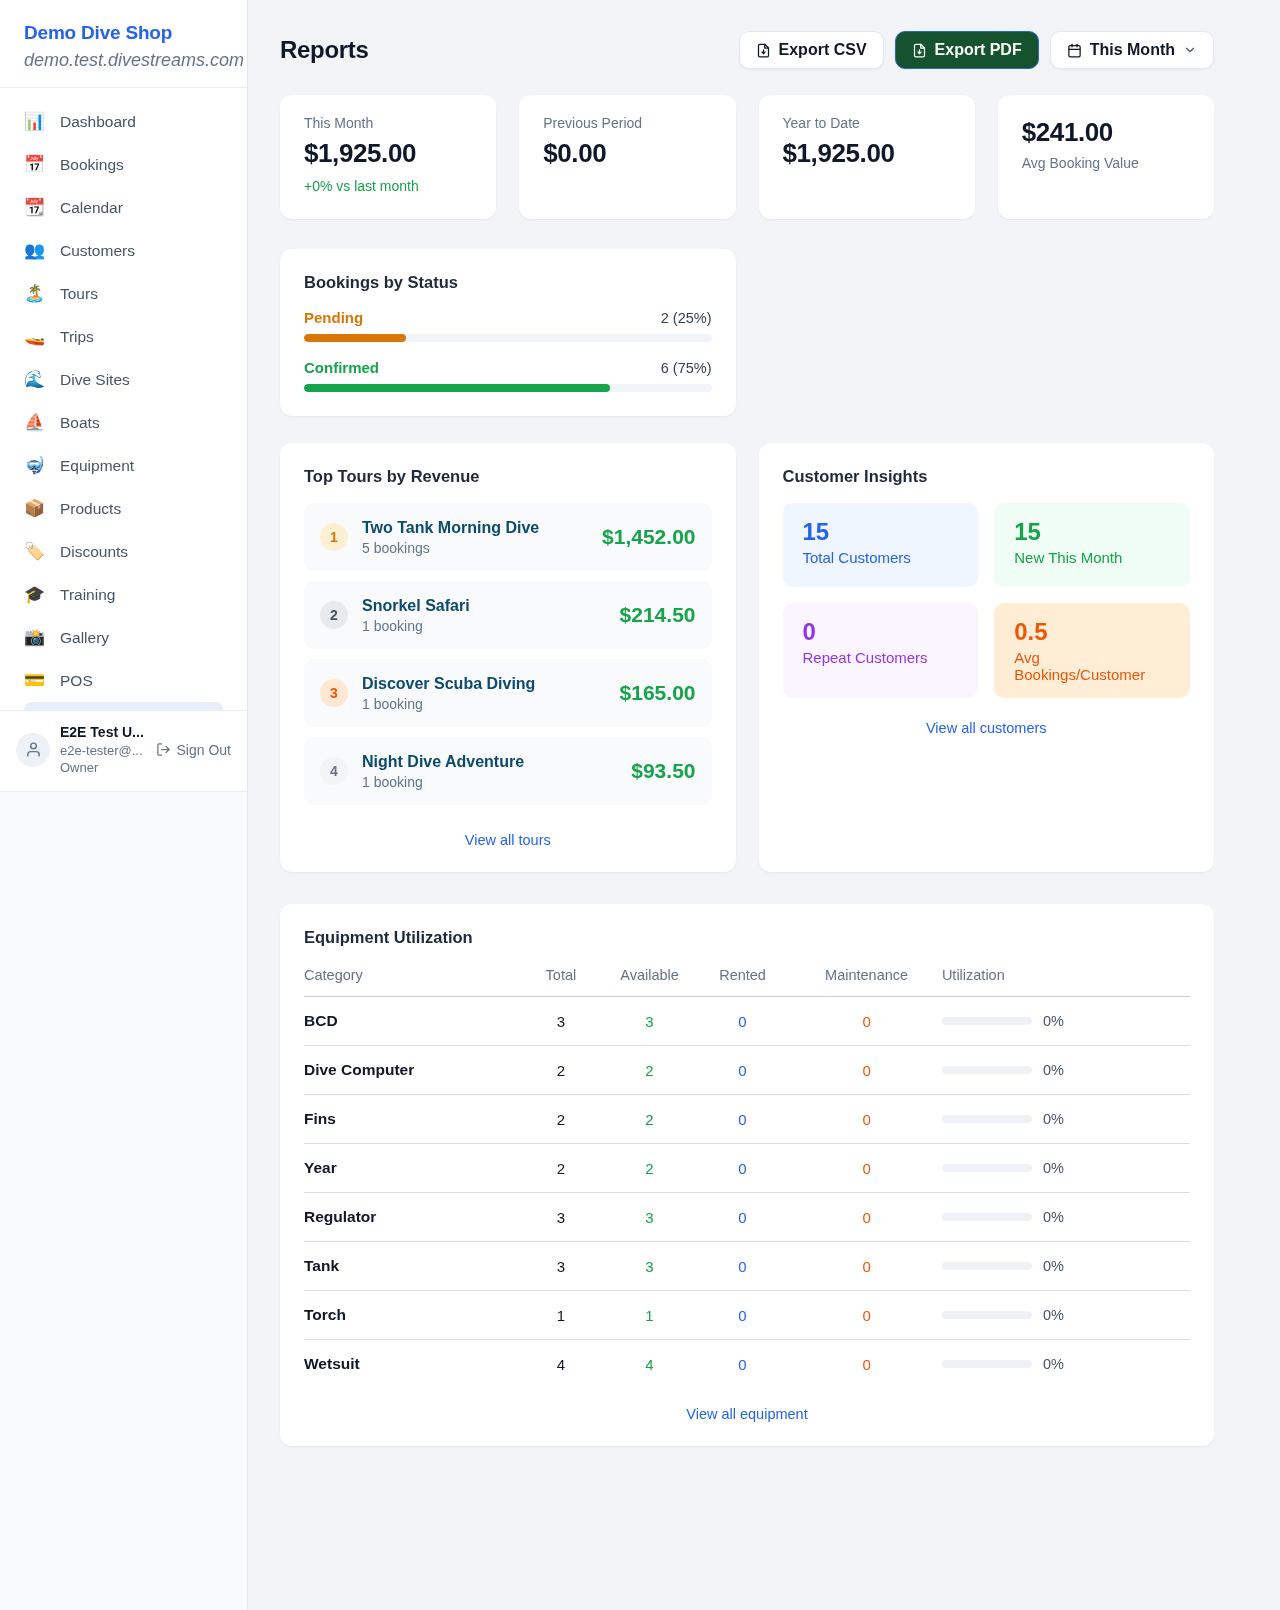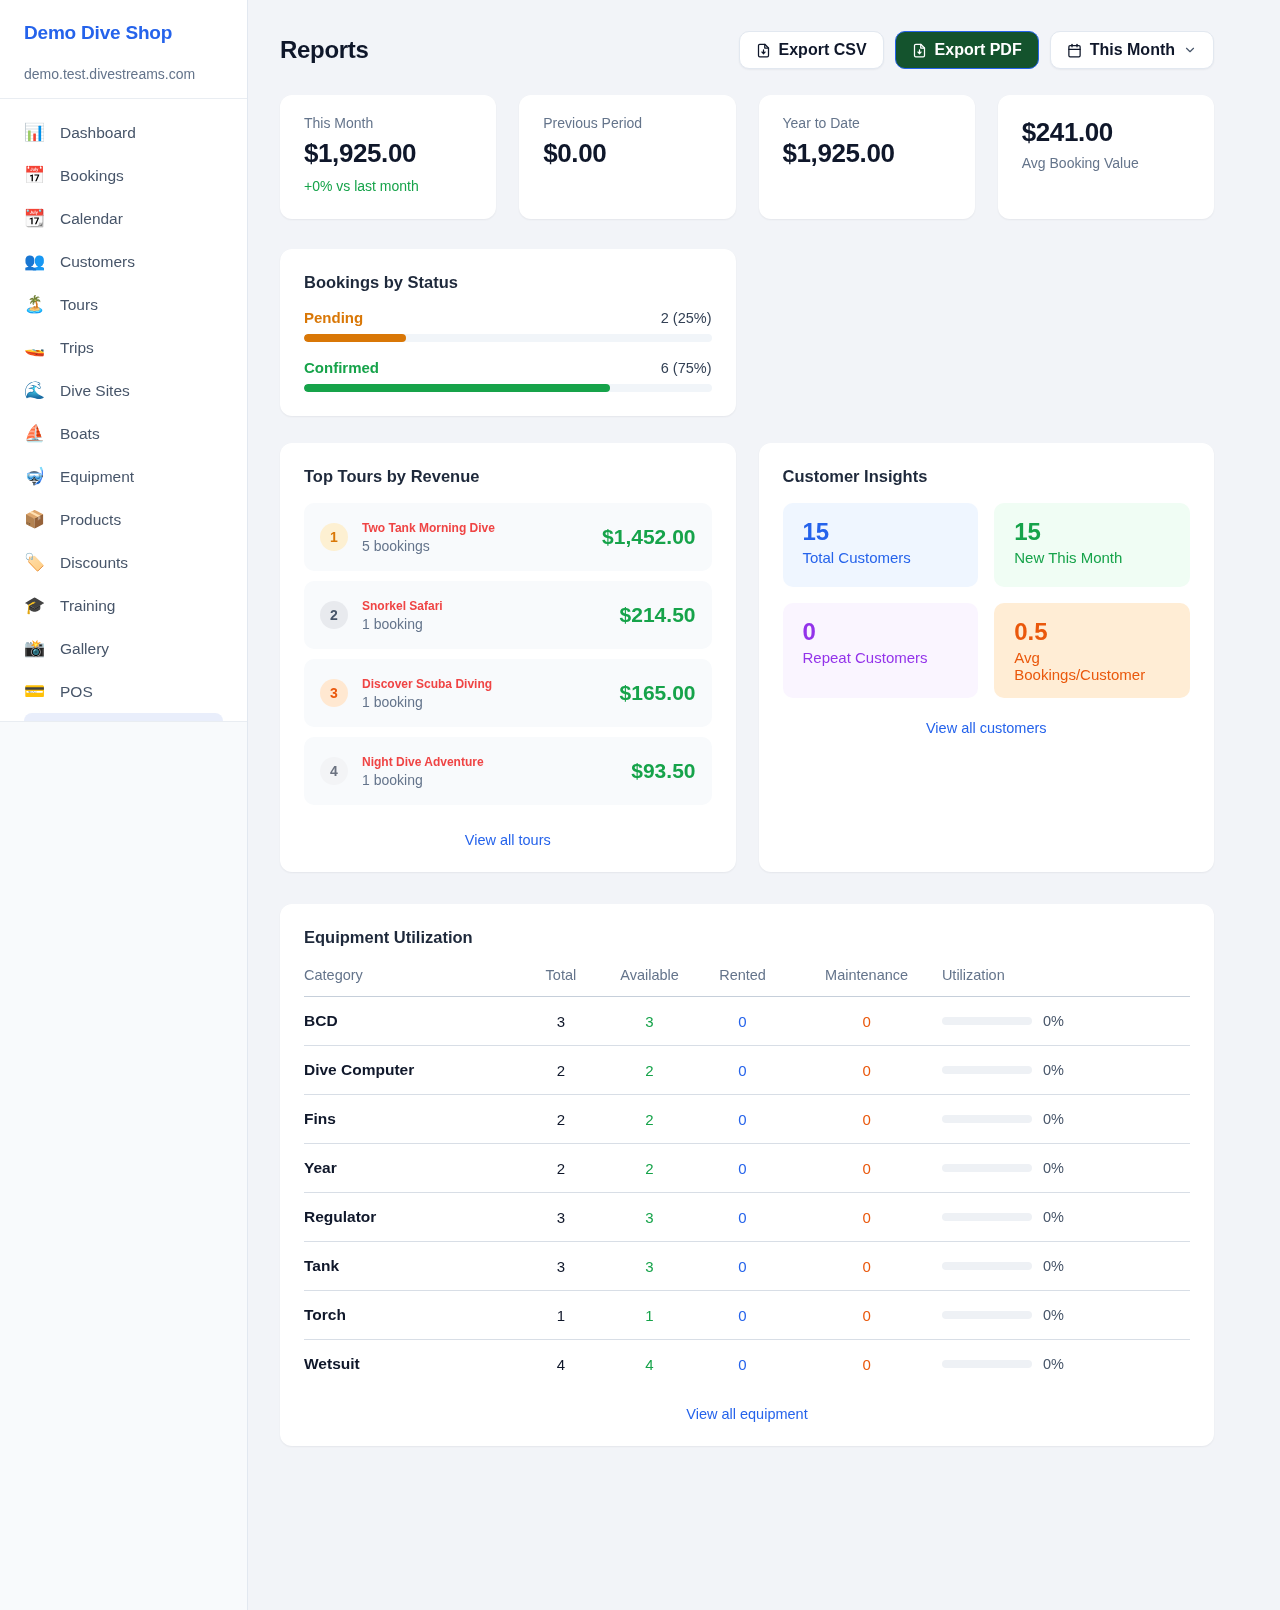--- a/index.html
+++ b/index.html
@@ -9,21 +9,21 @@
     background:#f2f4f8;
     color:#0f172a;
     display:flex;
     overflow:hidden;
   }
   
   .rail { width:248px; min-width:248px; height:1610px; border-right:1px solid #e2e8f0; background:#f8fafc; }
   .sidebar { background:#fff; border-bottom:1px solid #e9edf2; }
   .sidebar-header { padding:22px 24px 16px; border-bottom:1px solid #e9edf2; }
   .shop-name { color:#2563eb; font-size:19px; font-weight:700; letter-spacing:-0.2px; }
-  .shop-domain { color:#64748b; font-size:14px; margin-top:22px; }
+  .shop-domain { color:#64748b; font-size:18px; margin-top:6px;font-style:italic; }
   .nav { padding:12px 16px 0; }
   .nav-item { display:flex; align-items:center; height:43px; padding:0 8px; border-radius:8px; cursor:pointer; }
   .nav-icon { width:26px; font-size:17px; line-height:1; }
   .nav-label { color:#475569; font-size:15.5px; margin-left:10px; }
   .nav-item-partial { margin:0 8px; height:8px; border-radius:8px 8px 0 0; background:#e9eefb; }
   .sidebar-footer { border-top:1px solid #e9edf2; padding:12px 16px 14px; display:flex; align-items:center; gap:10px; }
   .avatar { width:34px; height:34px; min-width:34px; border-radius:50%; background:#eef1f5; display:flex; align-items:center; justify-content:center; }
   .user-info { line-height:1.35; overflow:hidden; }
   .user-name { font-size:14px; font-weight:700; color:#0f172a; white-space:nowrap; }
   .user-email, .user-role { font-size:13px; color:#64748b; white-space:nowrap; }
@@ -62,21 +62,21 @@
   .bar-fill { height:8px; border-radius:5px; }
   
   .tour-row { display:flex; align-items:center; background:#f8fafc; border-radius:10px; padding:13px 16px; margin-top:10px; min-height:68px; }
   .tour-row:first-of-type { margin-top:17px; }
   .rank { width:28px; height:28px; min-width:28px; border-radius:50%; display:flex; align-items:center; justify-content:center; font-size:14px; font-weight:600; }
   .rank-1 { background:#fdf0d2; color:#d97706; }
   .rank-2 { background:#e8eaee; color:#475569; }
   .rank-3 { background:#ffe8d1; color:#ea580c; }
   .rank-4 { background:#f3f4f6; color:#6b7280; }
   .tour-info { margin-left:14px; }
-  .tour-name { font-size:12px; font-weight:600; color:#ef4444; }
+  .tour-name { font-size:16px; font-weight:600; color:#0c4a6e; }
   .tour-sub { font-size:14px; color:#64748b; margin-top:3px; }
   .tour-amount { margin-left:auto; font-size:21px; font-weight:700; color:#16a34a; }
   .view-link { display:block; text-align:center; color:#2563eb; font-size:14.5px; text-decoration:none; margin-top:27px; cursor:pointer; }
   
   .tiles { display:grid; grid-template-columns:1fr 1fr; gap:16px; margin-top:17px; }
   .tile { border-radius:10px; padding:15px 20px; min-height:84px; }
   .tile-value { font-size:24px; font-weight:700; }
   .tile-label { font-size:15px; font-weight:500; margin-top:3px; }
   .tile-blue { background:#eff6ff; } .tile-blue .tile-value,.tile-blue .tile-label { color:#2563eb; }
   .tile-green { background:#f0fdf4; } .tile-green .tile-value,.tile-green .tile-label { color:#16a34a; }
@@ -162,20 +162,41 @@
       <div class="nav-item">
         <span class="nav-icon">📸</span>
         <span class="nav-label">Gallery</span>
       </div>
       <div class="nav-item">
         <span class="nav-icon">💳</span>
         <span class="nav-label">POS</span>
       </div>
       <div class="nav-item-partial"></div>
     </nav>
+    <div class="sidebar-footer">
+      <div class="avatar">
+        <svg width="17" height="17" viewBox="0 0 24 24" fill="none" stroke="#64748b" stroke-width="2" stroke-linecap="round" stroke-linejoin="round">
+            <path d="M20 21v-2a4 4 0 0 0-4-4H8a4 4 0 0 0-4 4v2"></path>
+            <circle cx="12" cy="7" r="4"></circle>
+          </svg>
+      </div>
+      <div class="user-info">
+        <div class="user-name">E2E Test U...</div>
+        <div class="user-email">e2e-tester@...</div>
+        <div class="user-role">Owner</div>
+      </div>
+      <button class="signout">
+        <svg width="15" height="15" viewBox="0 0 24 24" fill="none" stroke="#64748b" stroke-width="2" stroke-linecap="round" stroke-linejoin="round">
+            <path d="M9 21H5a2 2 0 0 1-2-2V5a2 2 0 0 1 2-2h4"></path>
+            <polyline points="16 17 21 12 16 7"></polyline>
+            <line x1="21" y1="12" x2="9" y2="12"></line>
+          </svg>
+        <span>Sign Out</span>
+      </button>
+    </div>
   </div>
 </aside>
 
 <main class="main">
   <div class="main-header">
     <h1 class="page-title">Reports</h1>
     <div class="actions">
       <button class="btn btn-outline">
         <svg width="15" height="15" viewBox="0 0 24 24" fill="none" stroke="#0f172a" stroke-width="2" stroke-linecap="round" stroke-linejoin="round">
             <path d="M14 2H6a2 2 0 0 0-2 2v16a2 2 0 0 0 2 2h12a2 2 0 0 0 2-2V8z"></path>

